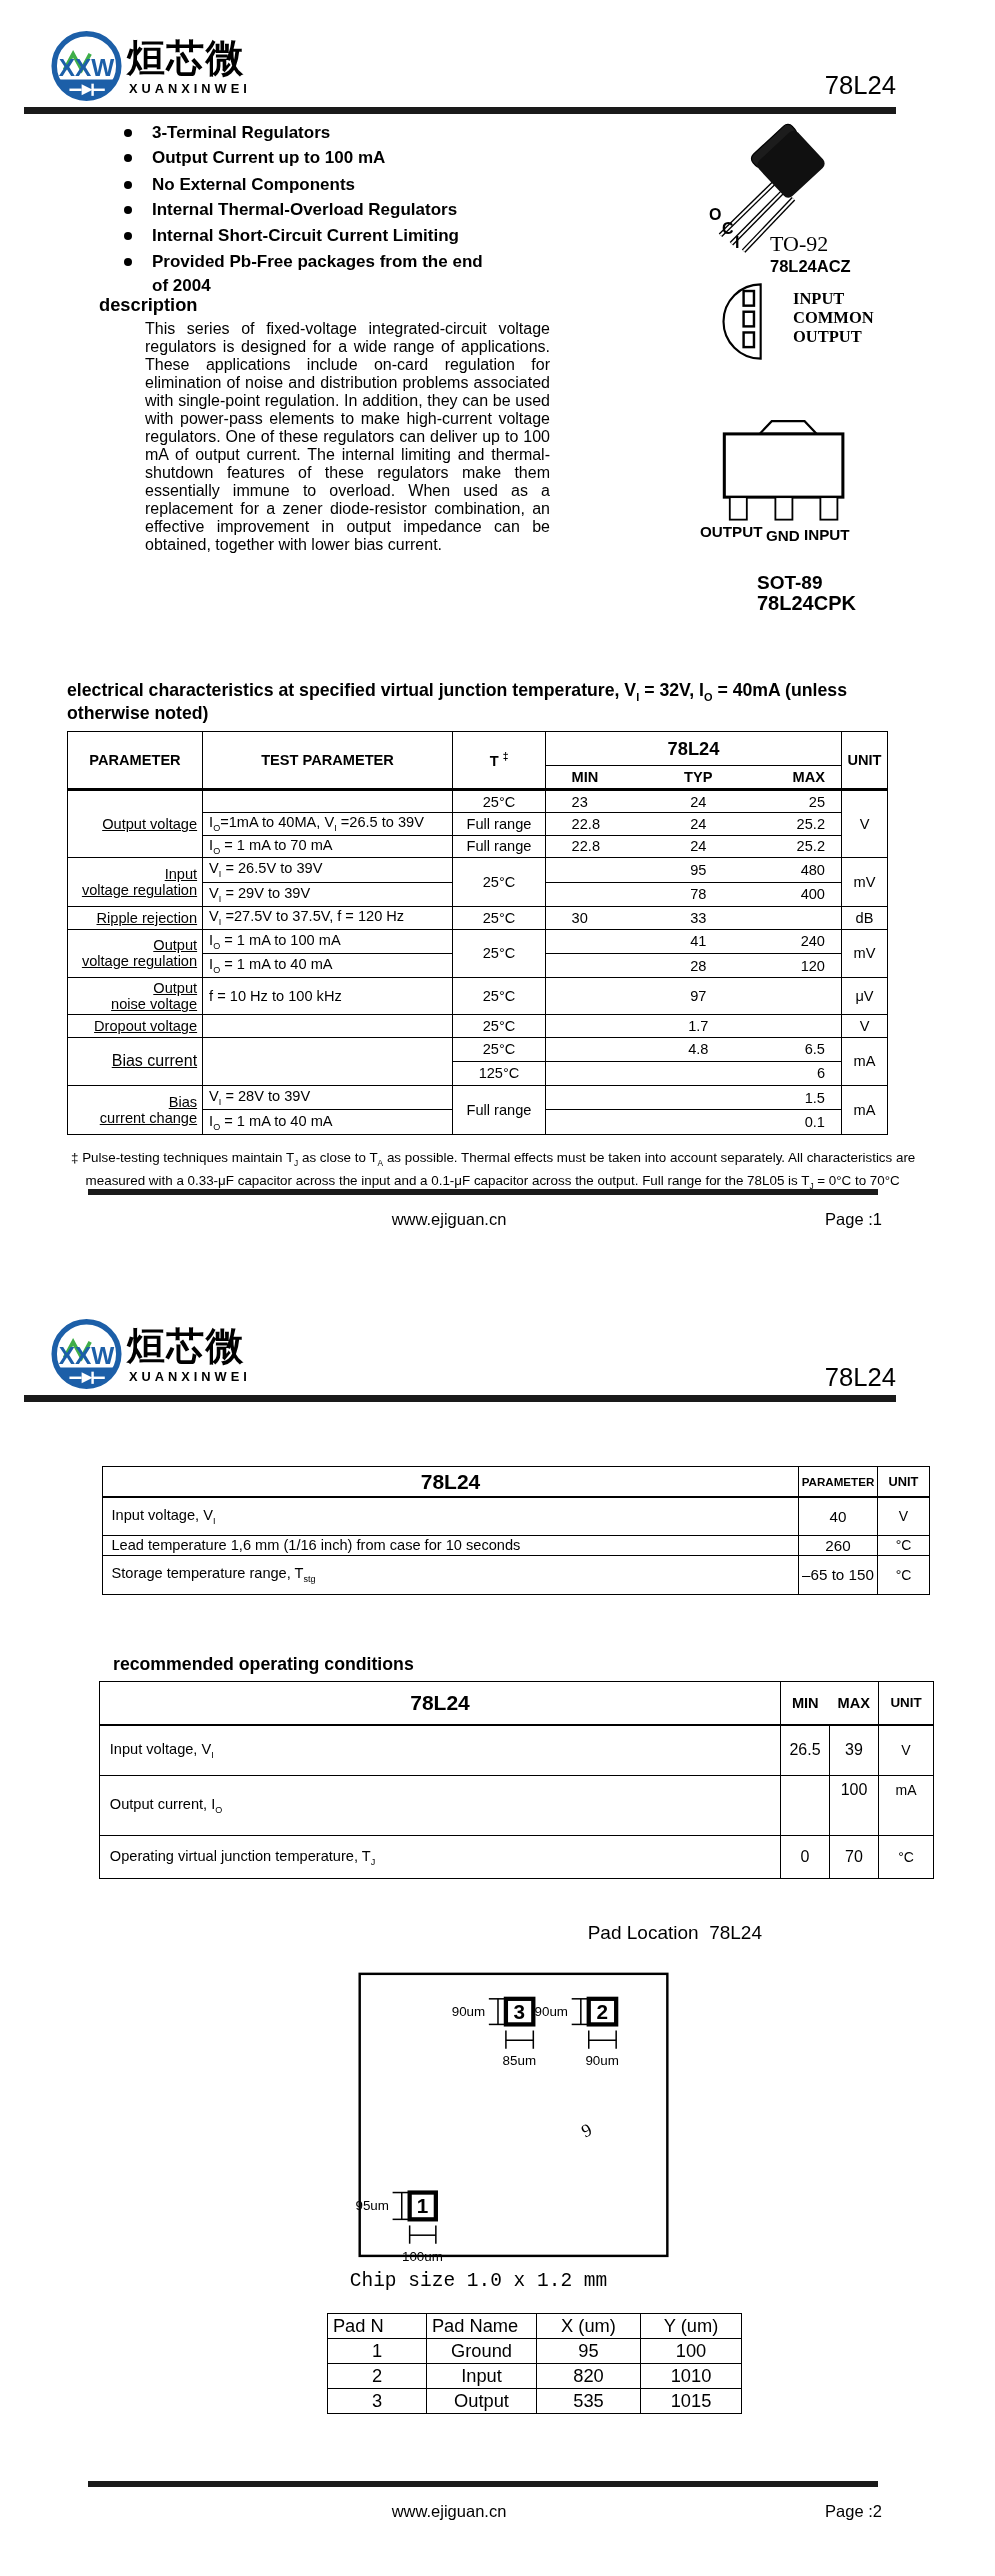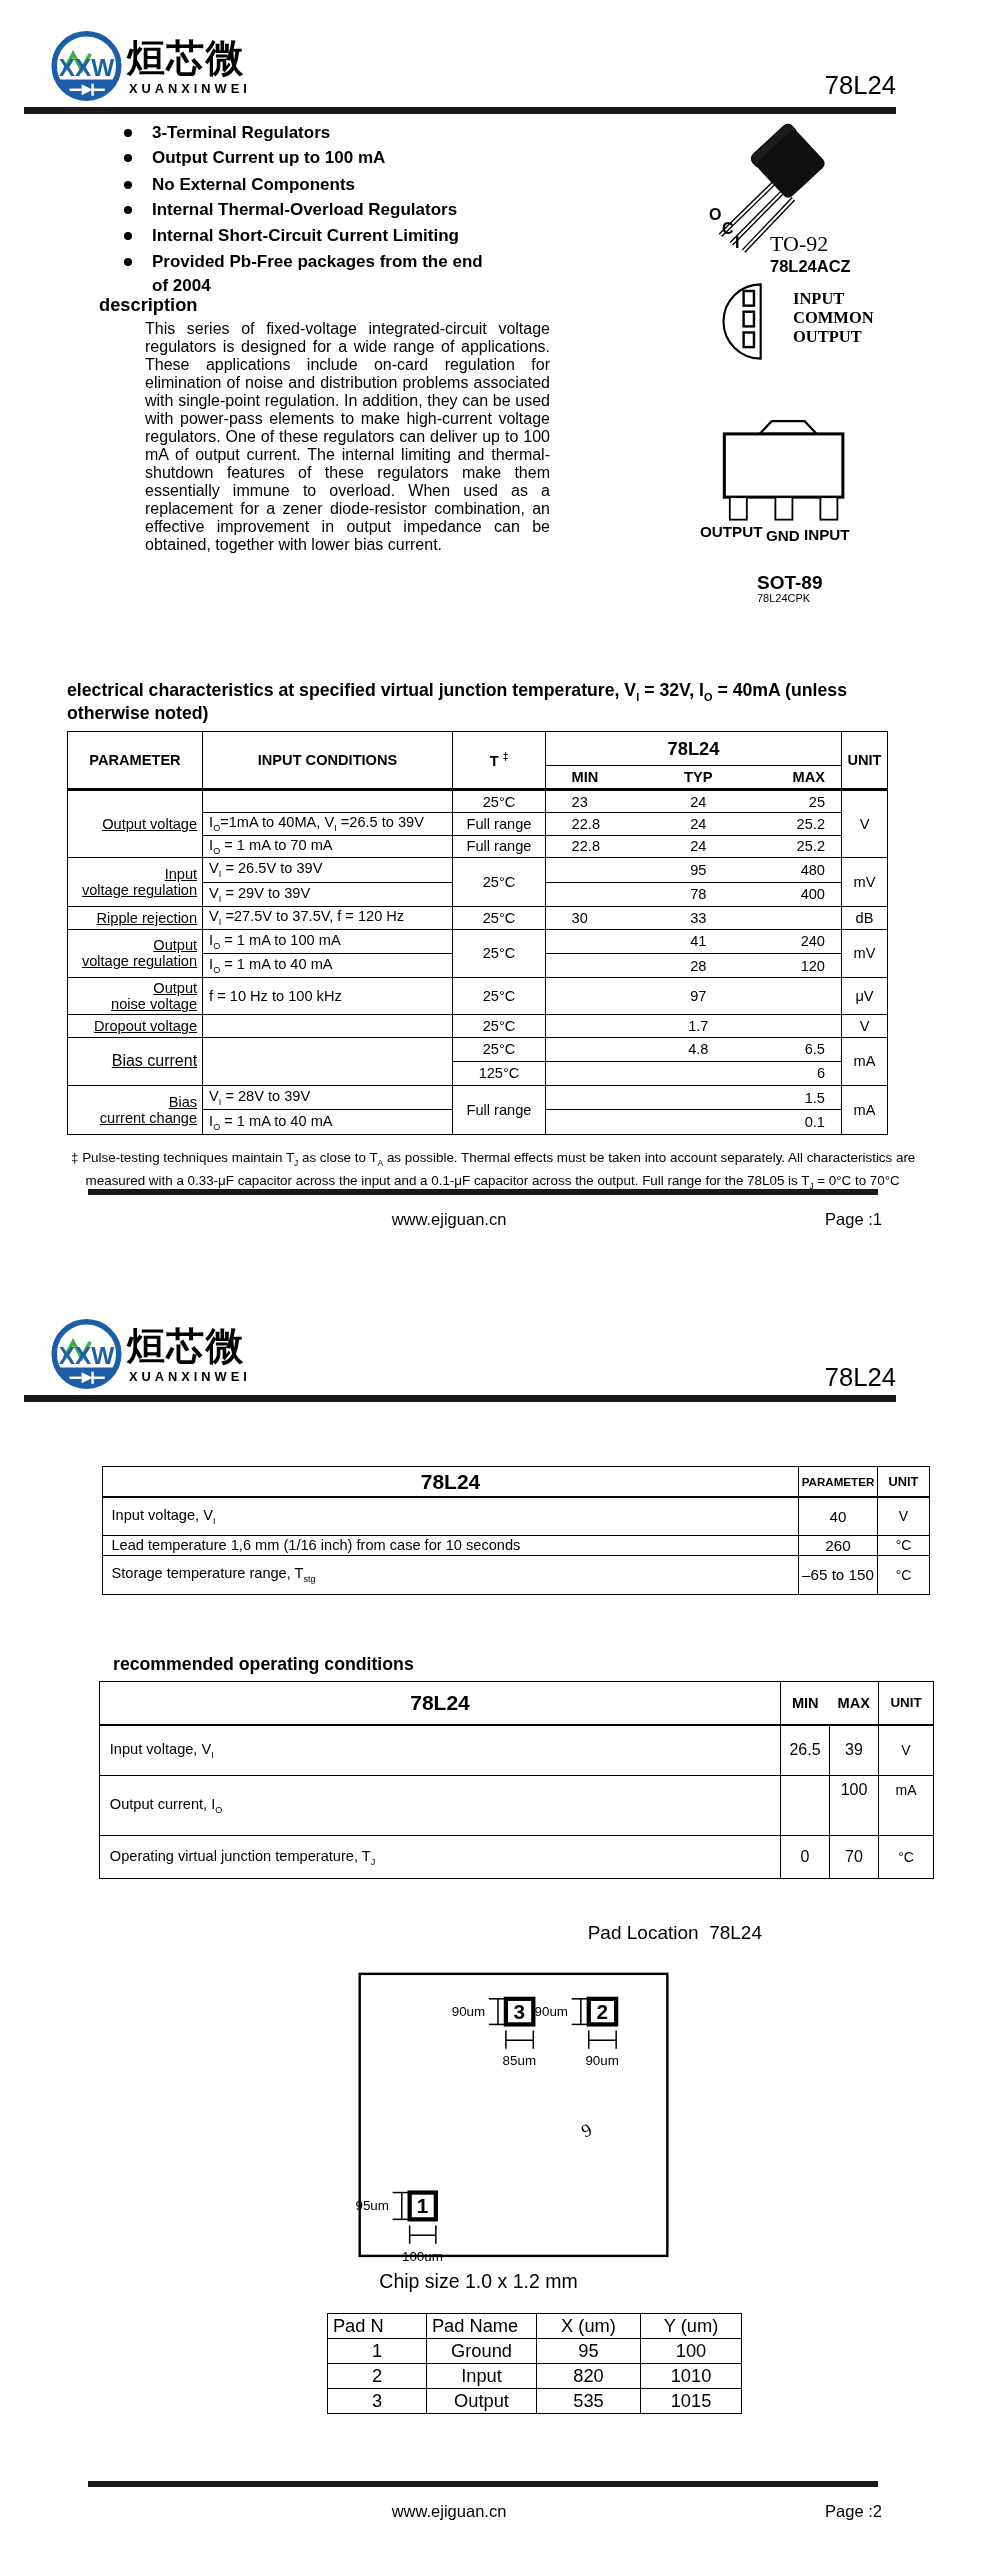--- a/index.html
+++ b/index.html
@@ -68,21 +68,21 @@
   .rtable td.dev { text-align:center; font-weight:bold; font-size:21px; }
   .rtable td.mm { font-weight:bold; font-size:14.6px; padding:0; }
   .rtable td.uh { text-align:center; font-weight:bold; font-size:13.4px; }
   .rtable td.nm { text-align:left; padding-left:9.8px; font-size:14.6px; }
   .rtable td.vmin2 { text-align:center; font-size:16px; border-right:1.2px solid #000; }
   .rtable td.vmax2 { text-align:center; font-size:16px; border-left:1.2px solid #000; }
   .rtable td.un { text-align:center; font-size:14px; }
   .mmwrap { display:flex; } .mmwrap span { flex:1; text-align:center; }
 
   .pad-title { font-size:19px; text-align:right; white-space:pre; }
-  .chip-size { font-size:19.5px; text-align:center; }
+  .chip-size { font-size:19.5px; text-align:center;font-family:Liberation Mono, monospace; }
 
   .ptable { border-collapse:collapse; table-layout:fixed; width:413px; border:1.8px solid #000; }
   .ptable td { border:1.8px solid #000; font-size:18.3px; height:25px; }
   .ptable td.hl { text-align:left; padding-left:4.9px; }
   .ptable td.hc { text-align:center; }
   .ptable td.c { text-align:center; }
 
   .dim { font-size:22px; font-family:"Liberation Sans",sans-serif; }
   .padnum { font-size:34px; font-weight:bold; font-family:"Liberation Sans",sans-serif; }
   .mark { font-size:30px; font-family:"Liberation Serif",serif; }
@@ -167,37 +167,37 @@
     <polygon points="98,29 118,8 172,8 192,29" fill="#fff" stroke="#000" stroke-width="3.5"></polygon>
     <rect x="40" y="29" width="195" height="104" fill="#fff" stroke="#000" stroke-width="5"></rect>
     <rect x="49" y="133" width="28" height="37" fill="#fff" stroke="#000" stroke-width="3"></rect>
     <rect x="124" y="133" width="28" height="37" fill="#fff" stroke="#000" stroke-width="3"></rect>
     <rect x="198" y="133" width="28" height="37" fill="#fff" stroke="#000" stroke-width="3"></rect>
   </svg>
   <div class="abs" style="left:700px;top:523px;font-size:15.2px;font-weight:bold">OUTPUT</div>
   <div class="abs" style="left:766px;top:527px;font-size:15.2px;font-weight:bold">GND</div>
   <div class="abs" style="left:804px;top:526px;font-size:15.2px;font-weight:bold">INPUT</div>
   <div class="abs" style="left:757px;top:572px;font-size:19px;font-weight:bold">SOT-89</div>
-  <div class="abs" style="left:757px;top:592px;font-size:11px;font-weight:normal">78L24CPK</div>
+  <div class="abs" style="left:757px;top:592px;font-size:20px;font-weight:bold">78L24CPK</div>
 
   <div class="abs h1" style="left:67px;top:679px;width:829px">electrical characteristics at specified virtual junction temperature, V<sub>I</sub> = 32V, I<sub>O</sub> = 40mA (unless</div>
   <div class="abs h1" style="left:67px;top:702px">otherwise noted)</div>
 
   <table class="abs etable" style="left:67px;top:731px">
     <colgroup>
         <col style="width:135px">
         <col style="width:250px">
         <col style="width:93px">
         <col style="width:296px">
         <col style="width:46px">
       </colgroup>
     <tbody>
         <tr style="height:34px">
       <td rowspan="2" class="hcell">PARAMETER</td>
-      <td rowspan="2" class="hcell">INPUT CONDITIONS</td>
+      <td rowspan="2" class="hcell">TEST PARAMETER</td>
       <td rowspan="2" class="hcell"><span>T</span> <sup>‡</sup></td>
       <td class="hdev">78L24</td>
       <td rowspan="2" class="hcell">UNIT</td>
     </tr>
     <tr style="height:24.4px">
       <td class="vals hmtm">
             <div class="vw" style="font-weight:bold">
         <span class="vmin">MIN</span>
               <span class="vtyp">TYP</span>
               <span class="vmax">MAX</span>

